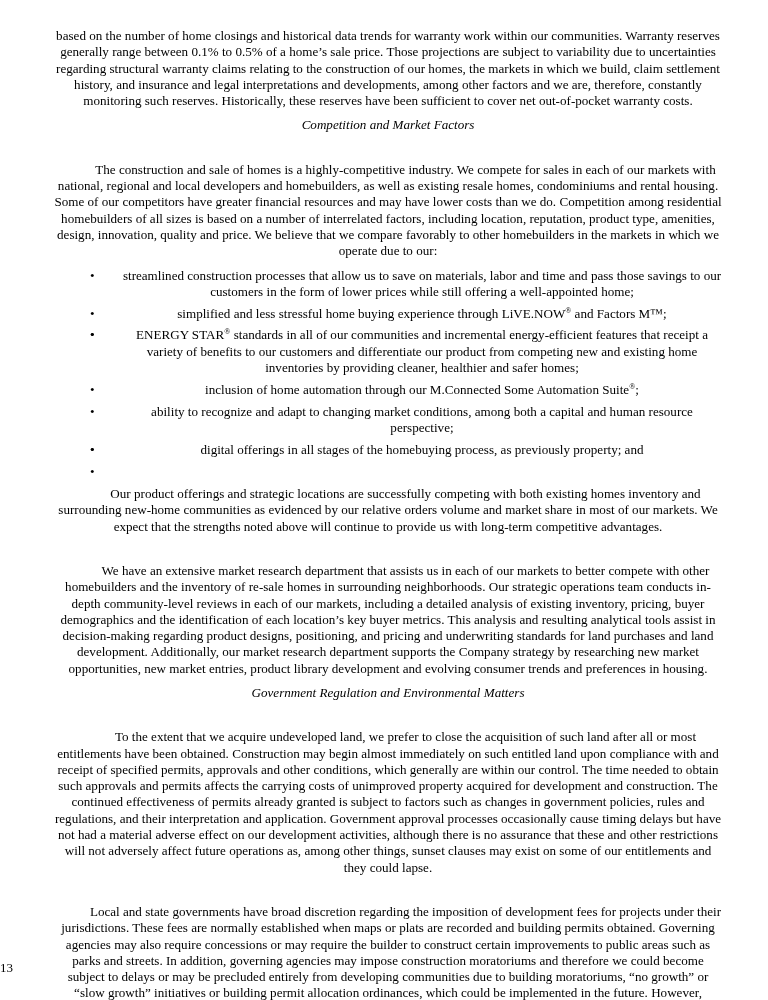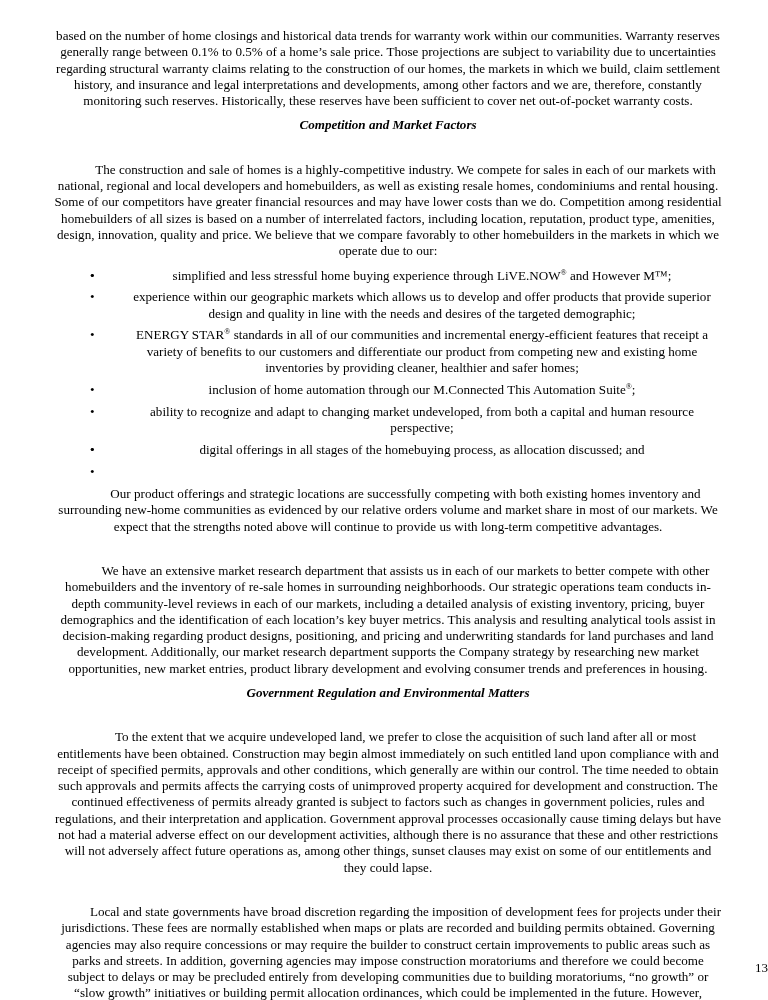--- a/index.html
+++ b/index.html
@@ -5,48 +5,48 @@
   html, body { margin: 0; padding: 0; background: #ffffff; }
   body { width: 768px; height: 1000px; overflow: hidden; position: relative; }
   .page {
     position: absolute; left: 53px; top: 28px; width: 670px;
     font-family: "Liberation Serif", serif; font-size: 13.1px; line-height: 16.3px;
     color: #000; text-align: center;
   }
   p { margin: 0; }
   .para { margin-bottom: 8px; }
   .indent { text-indent: 35px; margin-top: 28px; }
-  .heading { font-weight: bold; font-style: italic; margin-bottom: 8px; }
+  .heading { font-weight: normal; font-style: italic; margin-bottom: 8px; }
   ul.bullets { list-style: none; margin: 0 0 8px 0; padding: 0; }
   ul.bullets li { position: relative; padding-left: 68px; margin-bottom: 5.5px; }
   ul.bullets li .bullet { position: absolute; left: 37px; top: 0; }
   sup { font-size: 8px; line-height: 0; vertical-align: 5px; }
   .page-number {
-    position: absolute; left: 0; width: 768px; top: 960px; text-align: right;
+    position: absolute; left: 0; width: 768px; top: 960px; text-align: left;
     font-family: "Liberation Serif", serif; font-size: 13px; color: #000;
   }
 </style>
 </head>
 <body>
 
 <div class="page">
   <p class="para">based on the number of home closings and historical data trends for warranty work within our communities. Warranty reserves generally range between 0.1% to 0.5% of a home’s sale price. Those projections are subject to variability due to uncertainties regarding structural warranty claims relating to the construction of our homes, the markets in which we build, claim settlement history, and insurance and legal interpretations and developments, among other factors and we are, therefore, constantly monitoring such reserves. Historically, these reserves have been sufficient to cover net out-of-pocket warranty costs.</p>
 
   <p class="heading">Competition and Market Factors</p>
   <p class="para indent">The construction and sale of homes is a highly-competitive industry. We compete for sales in each of our markets with national, regional and local developers and homebuilders, as well as existing resale homes, condominiums and rental housing. Some of our competitors have greater financial resources and may have lower costs than we do. Competition among residential homebuilders of all sizes is based on a number of interrelated factors, including location, reputation, product type, amenities, design, innovation, quality and price. We believe that we compare favorably to other homebuilders in the markets in which we operate due to our:</p>
 
   <ul class="bullets">
+    <li><span class="bullet">•</span><span>streamlined construction processes that allow us to save on materials, labor and time and pass those savings to our customers in the form of lower prices while still offering a well-appointed home;</span></li>
+    <li><span class="bullet">•</span><span>simplified and less stressful home buying experience through LiVE.NOW</span><sup>®</sup><span> and Factors M™;</span></li>
     <li><span class="bullet">•</span></li>
-    <li><span class="bullet">•</span><span>simplified and less stressful home buying experience through LiVE.NOW</span><sup>®</sup><span> and However M™;</span></li>
-    <li><span class="bullet">•</span><span>experience within our geographic markets which allows us to develop and offer products that provide superior design and quality in line with the needs and desires of the targeted demographic;</span></li>
     <li><span class="bullet">•</span><span>ENERGY STAR</span><sup>®</sup><span> standards in all of our communities and incremental energy-efficient features that receipt a variety of benefits to our customers and differentiate our product from competing new and existing home inventories by providing cleaner, healthier and safer homes;</span></li>
-    <li><span class="bullet">•</span><span>inclusion of home automation through our M.Connected This Automation Suite</span><sup>®</sup><span>;</span></li>
-    <li><span class="bullet">•</span><span>ability to recognize and adapt to changing market undeveloped, from both a capital and human resource perspective;</span></li>
+    <li><span class="bullet">•</span><span>inclusion of home automation through our M.Connected Some Automation Suite</span><sup>®</sup><span>;</span></li>
+    <li><span class="bullet">•</span><span>ability to recognize and adapt to changing market conditions, among both a capital and human resource perspective;</span></li>
     <li><span class="bullet">•</span></li>
-    <li><span class="bullet">•</span><span>digital offerings in all stages of the homebuying process, as allocation discussed; and</span></li>
+    <li><span class="bullet">•</span><span>digital offerings in all stages of the homebuying process, as previously property; and</span></li>
     <li><span class="bullet">•</span></li>
   </ul>
 
   <p class="para indent">Our product offerings and strategic locations are successfully competing with both existing homes inventory and surrounding new-home communities as evidenced by our relative orders volume and market share in most of our markets. We expect that the strengths noted above will continue to provide us with long-term competitive advantages.</p>
   <p class="para indent">We have an extensive market research department that assists us in each of our markets to better compete with other homebuilders and the inventory of re-sale homes in surrounding neighborhoods. Our strategic operations team conducts in-depth community-level reviews in each of our markets, including a detailed analysis of existing inventory, pricing, buyer demographics and the identification of each location’s key buyer metrics. This analysis and resulting analytical tools assist in decision-making regarding product designs, positioning, and pricing and underwriting standards for land purchases and land development. Additionally, our market research department supports the Company strategy by researching new market opportunities, new market entries, product library development and evolving consumer trends and preferences in housing.</p>
 
   <p class="heading">Government Regulation and Environmental Matters</p>
   <p class="para indent">To the extent that we acquire undeveloped land, we prefer to close the acquisition of such land after all or most entitlements have been obtained. Construction may begin almost immediately on such entitled land upon compliance with and receipt of specified permits, approvals and other conditions, which generally are within our control. The time needed to obtain such approvals and permits affects the carrying costs of unimproved property acquired for development and construction. The continued effectiveness of permits already granted is subject to factors such as changes in government policies, rules and regulations, and their interpretation and application. Government approval processes occasionally cause timing delays but have not had a material adverse effect on our development activities, although there is no assurance that these and other restrictions will not adversely affect future operations as, among other things, sunset clauses may exist on some of our entitlements and they could lapse.</p>
   <p class="para indent">Local and state governments have broad discretion regarding the imposition of development fees for projects under their jurisdictions. These fees are normally established when maps or plats are recorded and building permits obtained. Governing agencies may also require concessions or may require the builder to construct certain improvements to public areas such as parks and streets. In addition, governing agencies may impose construction moratoriums and therefore we could become subject to delays or may be precluded entirely from developing communities due to building moratoriums, “no growth” or “slow growth” initiatives or building permit allocation ordinances, which could be implemented in the future. However, because most</p>
 </div>

